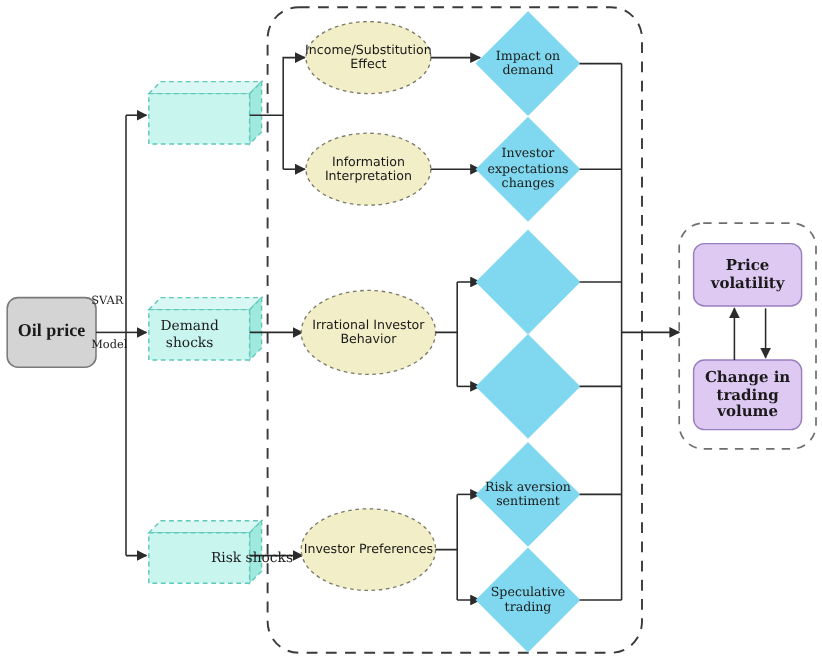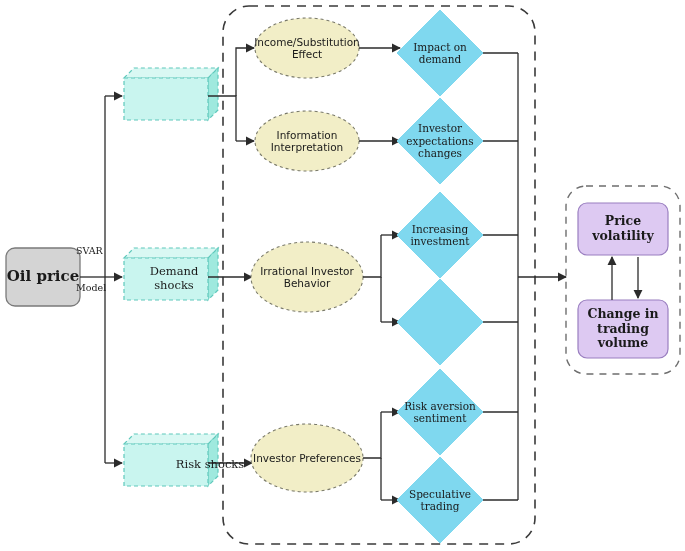--- a/index.html
+++ b/index.html
@@ -150,35 +150,34 @@
 
     <path d="M 518 277 L 566 277" fill="none" stroke="#2b2b2b" stroke-width="1.3" marker-end="url(#arrow)"></path>
 
     <rect x="578" y="203" width="90" height="52" rx="9" ry="9" fill="#ddc9f2" stroke="#9a7fc0" stroke-width="1.2"></rect>
     <rect x="578" y="300" width="90" height="58" rx="9" ry="9" fill="#ddc9f2" stroke="#9a7fc0" stroke-width="1.2"></rect>
 
     <path d="M 612 300 L 612 257" fill="none" stroke="#2b2b2b" stroke-width="1.3" marker-end="url(#arrow)"></path>
     <path d="M 638 257 L 638 298" fill="none" stroke="#2b2b2b" stroke-width="1.3" marker-end="url(#arrow)"></path>
   </svg>
 
-  <div class="node-label lbl-oil" style="left:6px; top:248px; width:74px; height:58px;">Oil price</div>
+  <div class="node-label lbl-oil" style="left:6px; top:248px; width:74px; height:58px;font-family:Liberation Serif, serif;">Oil price</div>
 
   <div class="node-label lbl-edge" style="left:76px; top:244px; width:56px; height:14px; justify-content:flex-start;">SVAR</div>
   <div class="node-label lbl-edge" style="left:76px; top:281px; width:56px; height:14px; justify-content:flex-start;">Model</div>
 
-  <div class="node-label lbl-cube" style="left:124px; top:258px; width:68px; height:42px;padding-left:16px;">Demand shocks</div>
+  <div class="node-label lbl-cube" style="left:124px; top:258px; width:68px; height:42px;">Demand shocks</div>
   <div class="node-label lbl-cube" style="left:124px; top:444px; width:84px; height:42px;padding-left:44px;">Risk shocks</div>
 
   <div class="node-label lbl-ellipse" style="left:257px; top:24px; width:100px; height:48px;">Income/Substitution Effect</div>
   <div class="node-label lbl-ellipse" style="left:257px; top:117px; width:100px; height:48px;">Information Interpretation</div>
   <div class="node-label lbl-ellipse" style="left:253px; top:253px; width:108px; height:48px;">Irrational Investor Behavior</div>
   <div class="node-label lbl-ellipse" style="left:251px; top:434px; width:112px; height:48px;">Investor Preferences</div>
 
   <div class="node-label lbl-diamond" style="left:402px; top:113px; width:76px; height:56px;">Investor expectations changes</div>
   <div class="node-label lbl-diamond" style="left:404px; top:29px; width:72px; height:48px;">Impact on demand</div>
-  <div class="node-label lbl-diamond" style="left:402px; top:211px; width:76px; height:48px;">Increasing investment</div>
   <div class="node-label lbl-diamond" style="left:401px; top:388px; width:78px; height:48px;">Risk aversion sentiment</div>
   <div class="node-label lbl-diamond" style="left:403px; top:476px; width:74px; height:48px;">Speculative trading</div>
 
   <div class="node-label lbl-purple" style="left:578px; top:203px; width:90px; height:52px;">Price volatility</div>
   <div class="node-label lbl-purple" style="left:578px; top:300px; width:90px; height:58px;">Change in trading volume</div>
 
 </div>
 
 </body></html>

